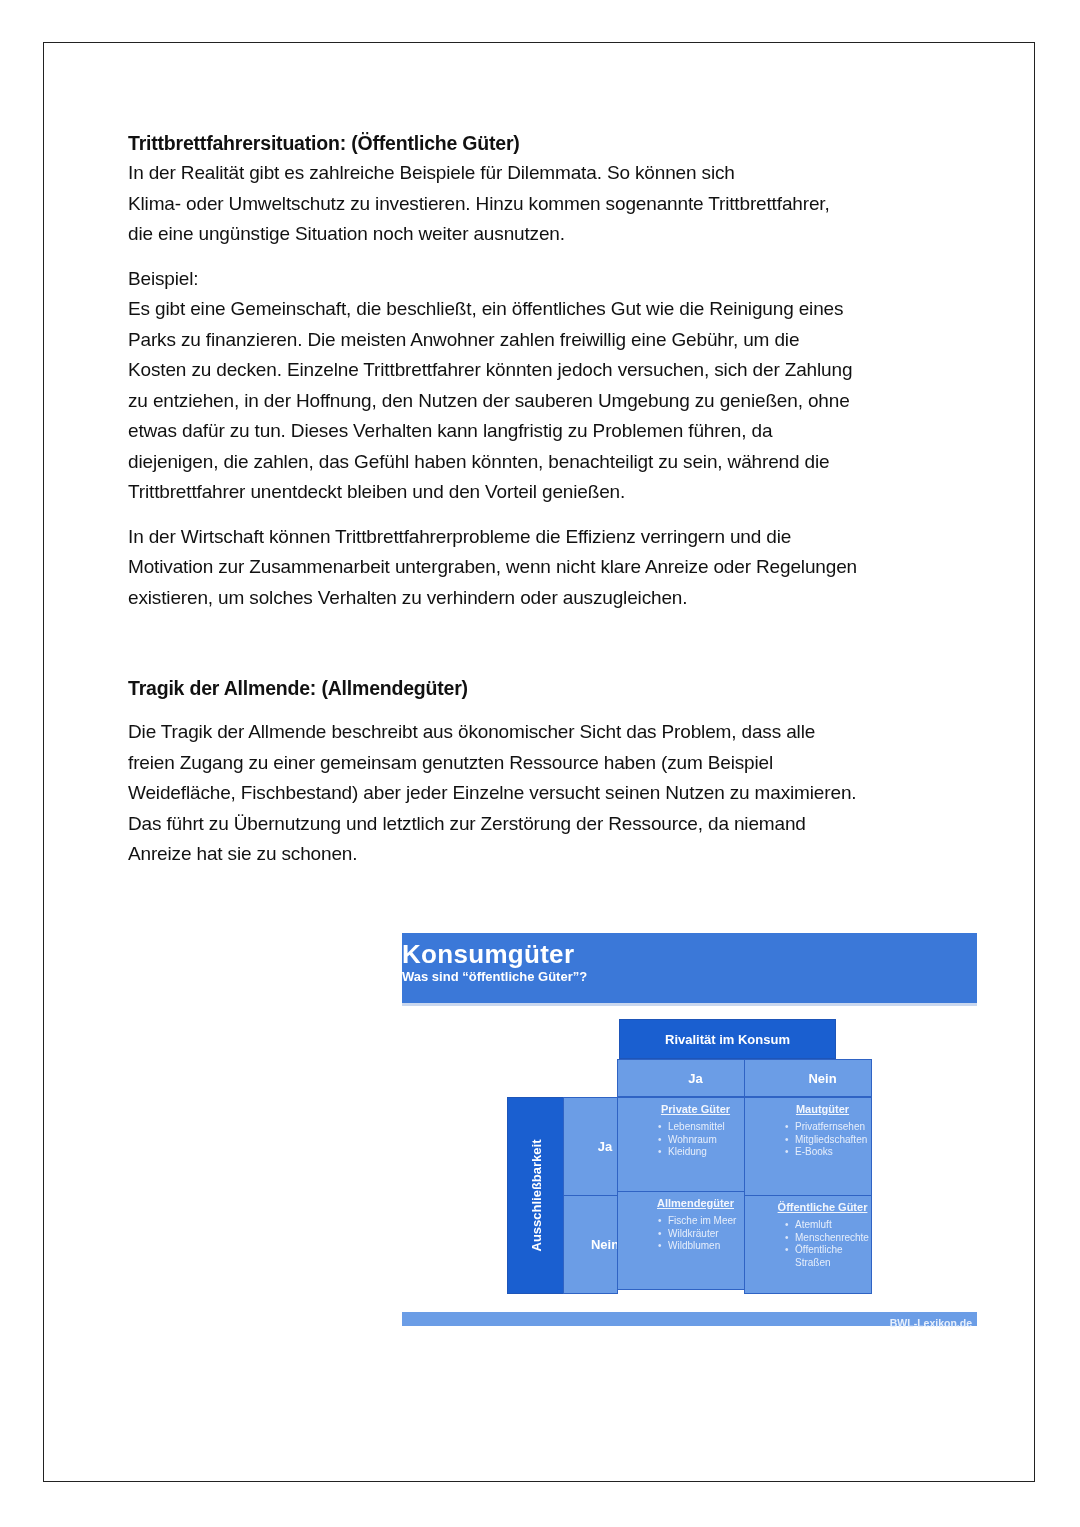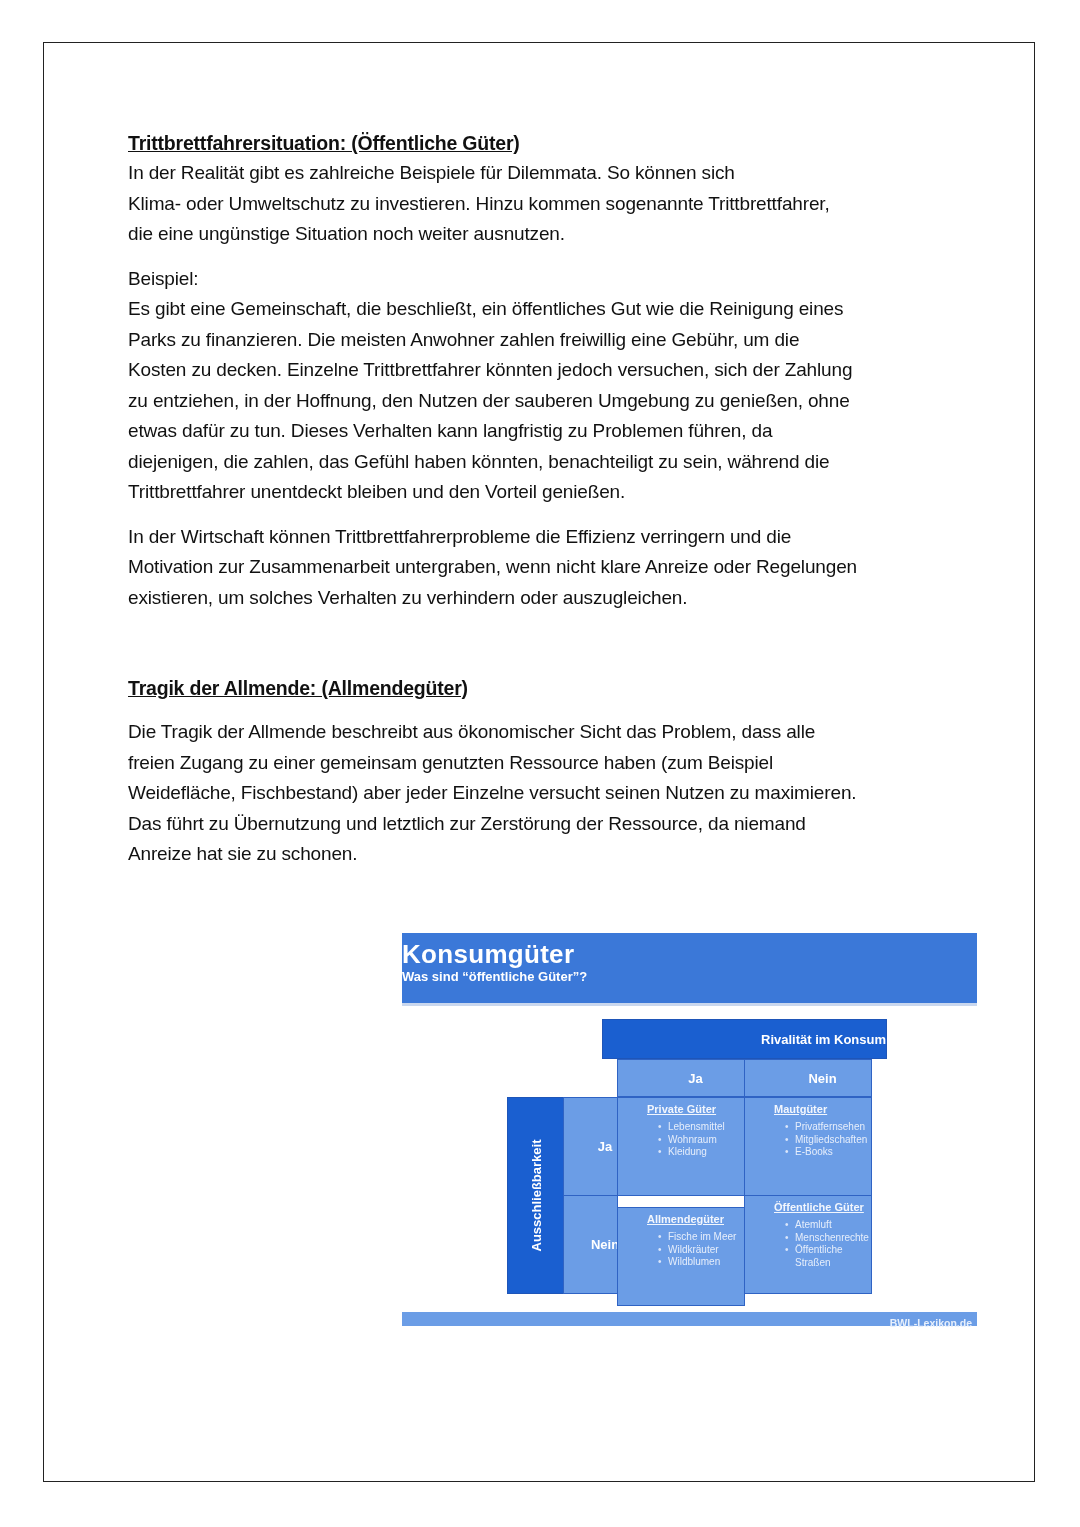--- a/index.html
+++ b/index.html
@@ -1,21 +1,21 @@
 <!DOCTYPE html>
 <html><head>
 <meta charset="utf-8">
 <style>
   html, body { margin: 0; padding: 0; background: #ffffff; }
   body { width: 1080px; height: 1527px; position: relative; overflow: hidden;
          font-family: "Liberation Sans", "DejaVu Sans", sans-serif; color: #111; }
   .page-frame { position: absolute; left: 43px; top: 42px; width: 992px; height: 1440px;
                 border: 1.5px solid #222; box-sizing: border-box; }
   .content { position: absolute; left: 128px; top: 128px; width: 830px; }
-  .heading { font-weight: bold; text-decoration: underline; font-size: 19.5px;
+  .heading { font-weight: bold; font-size: 19.5px;
              line-height: 30px; margin: 0; letter-spacing: -0.2px; }
   .para { font-size: 19px; line-height: 30.5px; margin: 0; letter-spacing: -0.15px; }
   .gap-s { height: 14px; }
   .gap-l { height: 60px; }
 
   
   .infographic { position: absolute; left: 402px; top: 933px; width: 575px; height: 401px; }
   .ig-header { position: absolute; left: 0; top: 0; width: 575px; height: 70px;
                background: #3b78d8; border-bottom: 3px solid #c9d7ee; color: #fff; }
   .ig-title { font-weight: bold; font-size: 26px; line-height: 30px; padding-top: 6px; letter-spacing: 0.3px; }
@@ -25,21 +25,21 @@
                text-align: right; line-height: 22px; padding-right: 5px; box-sizing: border-box; }
 
   .matrix { position: absolute; left: 105px; top: 86px; }
   .cell { position: absolute; box-sizing: border-box; color: #fff; }
   .dark { background: #1a5fd0; border: 1px solid #1e55b8; }
   .light { background: #6b9de6; border: 1px solid #2f63c4; padding-left: 29px; }
   .col-head { font-weight: bold; font-size: 13px; text-align: center; }
   .row-head { font-weight: bold; font-size: 13px; display: flex; align-items: center; justify-content: center; }
   .axis-vert { display: flex; align-items: center; justify-content: center; }
   .axis-vert span { transform: rotate(-90deg); white-space: nowrap; font-weight: bold; font-size: 13px; }
-  .cell-title { font-weight: bold; text-decoration: underline; font-size: 11px; text-align: left;
+  .cell-title { font-weight: bold; text-decoration: underline; font-size: 11px; text-align: center;
                 margin-top: 5px; color: #f2f6fd; }
   .cell-list { list-style: none; margin: 6px 0 0 0; padding: 0 0 0 11px; font-size: 10px; line-height: 12.5px; color: #e6eefb; }
   .cell-list li { position: relative; padding-left: 10px; }
   .cell-list li::before { content: "•"; position: absolute; left: 0; top: 0; color: #dbe6fa; }
 </style>
 </head>
 <body>
 
 <div class="page-frame"></div>
 
@@ -80,21 +80,21 @@
 </div>
 
 <div class="infographic">
   <div class="ig-header">
     <div class="ig-title">Konsumgüter</div>
     <div class="ig-subtitle">Was sind “öffentliche Güter”?</div>
   </div>
 
   <div class="matrix">
 
-    <div class="cell dark col-head" style="left:95px; top:0; width:285px; height:40px; line-height:40px;text-align:right;">Rivalität im Konsum</div>
+    <div class="cell dark col-head" style="left:112px; top:0; width:217px; height:40px; line-height:40px;">Rivalität im Konsum</div>
     <div class="cell light col-head" style="left:110px; top:40px; width:128px; height:38px; line-height:38px;">Ja</div>
     <div class="cell light col-head" style="left:237px; top:40px; width:128px; height:38px; line-height:38px;">Nein</div>
 
     <div class="cell dark axis-vert" style="left:0; top:78px; width:57px; height:197px;">
       <span>Ausschließbarkeit</span>
     </div>
     <div class="cell light row-head" style="left:56px; top:78px; width:55px; height:99px;">Ja</div>
     <div class="cell light row-head" style="left:56px; top:176px; width:55px; height:99px;">Nein</div>
 
     <div class="cell light" style="left:110px; top:78px; width:128px; height:99px;">
@@ -106,21 +106,21 @@
       </ul>
     </div>
     <div class="cell light" style="left:237px; top:78px; width:128px; height:99px;">
       <div class="cell-title">Mautgüter</div>
       <ul class="cell-list">
         <li>Privatfernsehen</li>
         <li>Mitgliedschaften</li>
         <li>E-Books</li>
       </ul>
     </div>
-    <div class="cell light" style="left:110px; top:188px; width:128px; height:99px;">
+    <div class="cell light" style="left:110px; top:172px; width:128px; height:99px;">
       <div class="cell-title">Allmendegüter</div>
       <ul class="cell-list">
         <li>Fische im Meer</li>
         <li>Wildkräuter</li>
         <li>Wildblumen</li>
       </ul>
     </div>
     <div class="cell light" style="left:237px; top:176px; width:128px; height:99px;">
       <div class="cell-title">Öffentliche Güter</div>
       <ul class="cell-list">

